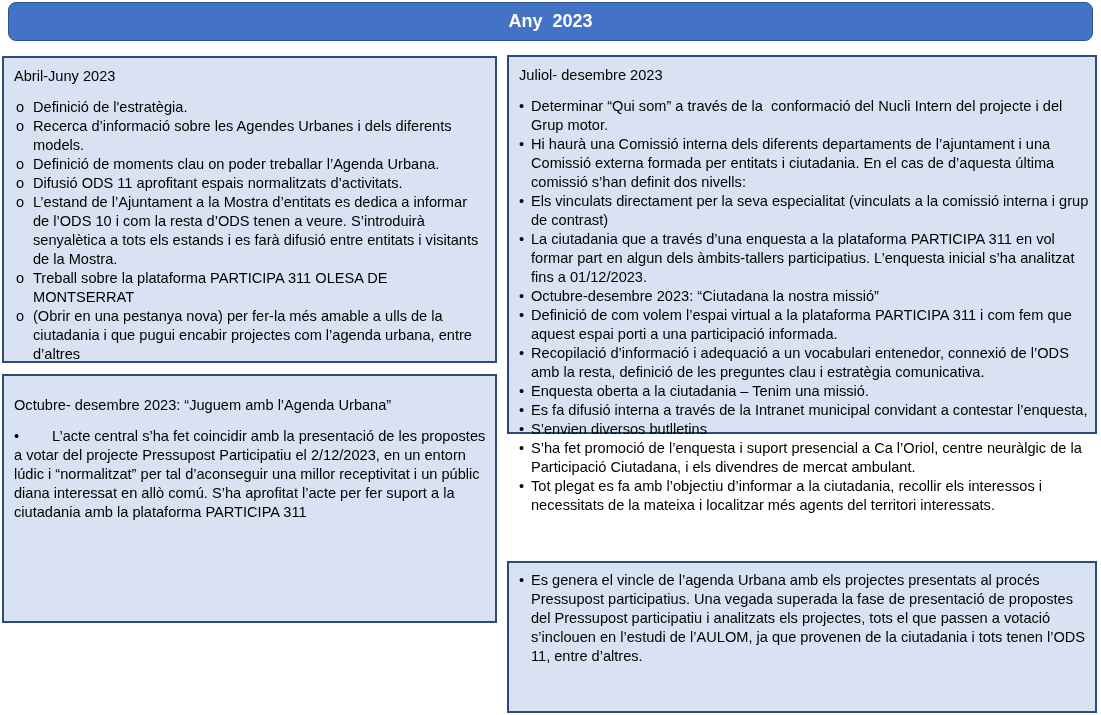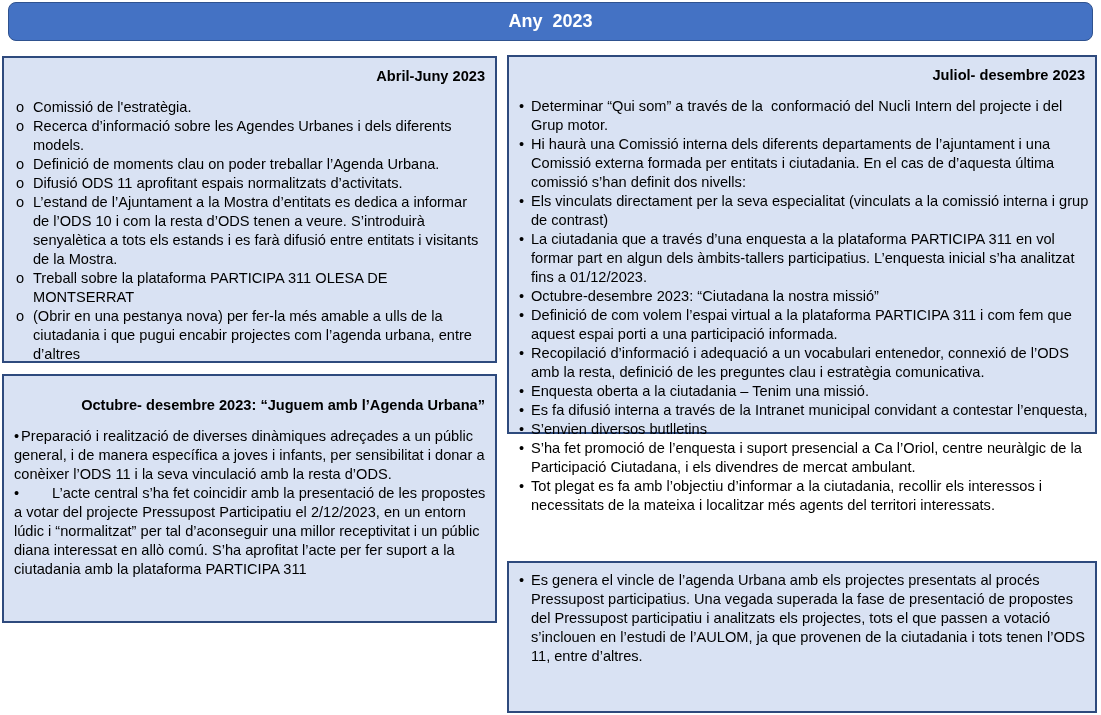--- a/index.html
+++ b/index.html
@@ -32,60 +32,59 @@
     font-size:18px;font-weight:bold;
     white-space:pre;
   }
   .panel{
     position:absolute;
     background:var(--panel-fill);
     border:2px solid var(--panel-border);
     font-size:14.6px;line-height:19px;
   }
   .panel-title{
-    font-weight:bold;
-    padding:9px 10px 0 23px;
+    font-weight:normal;
+    padding:9px 10px 0 10px;
     white-space:pre-wrap;
-    text-align:right;
   }
   .panel-body{padding:12px 8px 0 10px;}
   
   .row{display:flex;align-items:flex-start;}
   .mk{flex:0 0 12px;}
   .o-list .mk{flex:0 0 19px;padding-left:2px;}
   .tx{flex:1;white-space:pre-wrap;}
   
   .para{white-space:pre-wrap;}
   .para .mk{display:inline;margin-right:2px;}
   .para.gap-wide .mk{margin-right:33px;}
   
   .box-abril{left:2px;top:56px;width:495px;height:307px;}
   .box-octubre{left:2px;top:374px;width:495px;height:249px;}
-  .box-octubre .panel-title{padding-top:20px;margin-left:12px;}
+  .box-octubre .panel-title{padding-top:20px;}
   .box-juliol{left:507px;top:55px;width:590px;height:379px;}
   .box-juliol .panel-body{padding-right:6px;}
   .box-novembre{left:507px;top:561px;width:590px;height:152px;}
   .box-novembre .panel-title{padding-top:14px;padding-left:55px;}
   .box-novembre .panel-body{padding-top:8px;padding-right:6px;}
 </style>
 </head>
 <body>
 
 <div class="canvas">
 
   <div class="header-bar">
     <span class="header-title">Any  2023</span>
   </div>
 
   <div class="panel box-abril">
     <div class="panel-title">Abril-Juny 2023</div>
     <div class="panel-body o-list">
   <div class="row">
     <span class="mk">o</span>
-    <span class="tx">Comissió de l'estratègia.</span>
+    <span class="tx">Definició de l'estratègia.</span>
   </div>
 
   <div class="row">
     <span class="mk">o</span>
     <span class="tx">Recerca d’informació sobre les Agendes Urbanes i dels diferents models.</span>
   </div>
 
   <div class="row">
     <span class="mk">o</span>
     <span class="tx">Definició de moments clau on poder treballar l’Agenda Urbana.</span>
@@ -109,21 +108,20 @@
   <div class="row">
     <span class="mk">o</span>
     <span class="tx">(Obrir en una pestanya nova) per fer-la més amable a ulls de la ciutadania i que pugui encabir projectes com l’agenda urbana, entre d’altres</span>
   </div>
 </div>
   </div>
 
   <div class="panel box-octubre">
     <div class="panel-title">Octubre- desembre 2023: “Juguem amb l’Agenda Urbana”</div>
     <div class="panel-body">
-  <div class="para"><span class="mk">•</span><span class="tx-flow">Preparació i realització de diverses dinàmiques adreçades a un públic general, i de manera específica a joves i infants, per sensibilitat i donar a conèixer l’ODS 11 i la seva vinculació amb la resta d’ODS.</span></div>
 
   <div class="para gap-wide"><span class="mk">•</span><span class="tx-flow">L’acte central s’ha fet coincidir amb la presentació de les propostes a votar del projecte Pressupost Participatiu el 2/12/2023, en un entorn lúdic i “normalitzat” per tal d’aconseguir una millor receptivitat i un públic diana interessat en allò comú. S’ha aprofitat l’acte per fer suport a la ciutadania amb la plataforma PARTICIPA 311</span></div>
 </div>
   </div>
 
   <div class="panel box-juliol">
     <div class="panel-title">Juliol- desembre 2023</div>
     <div class="panel-body">
   <div class="row">
     <span class="mk">•</span>

